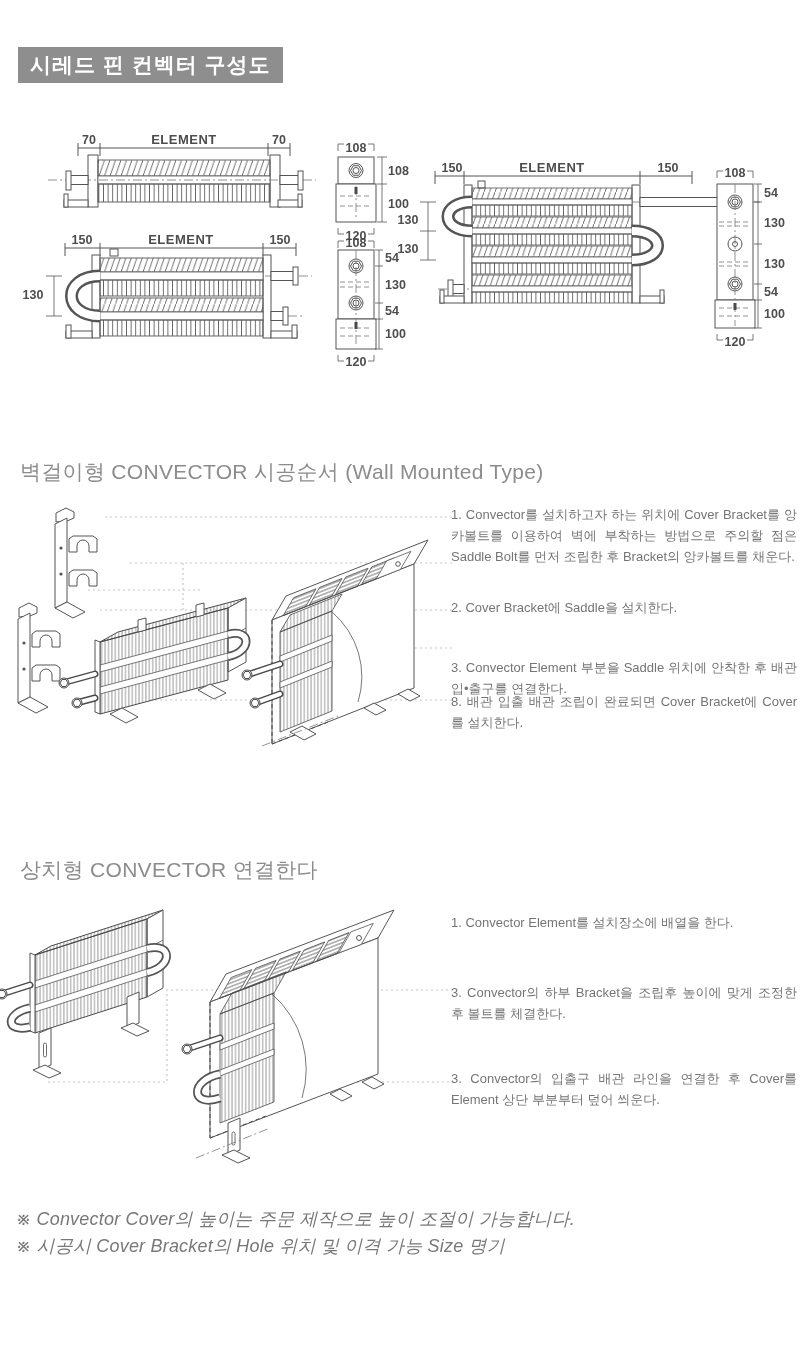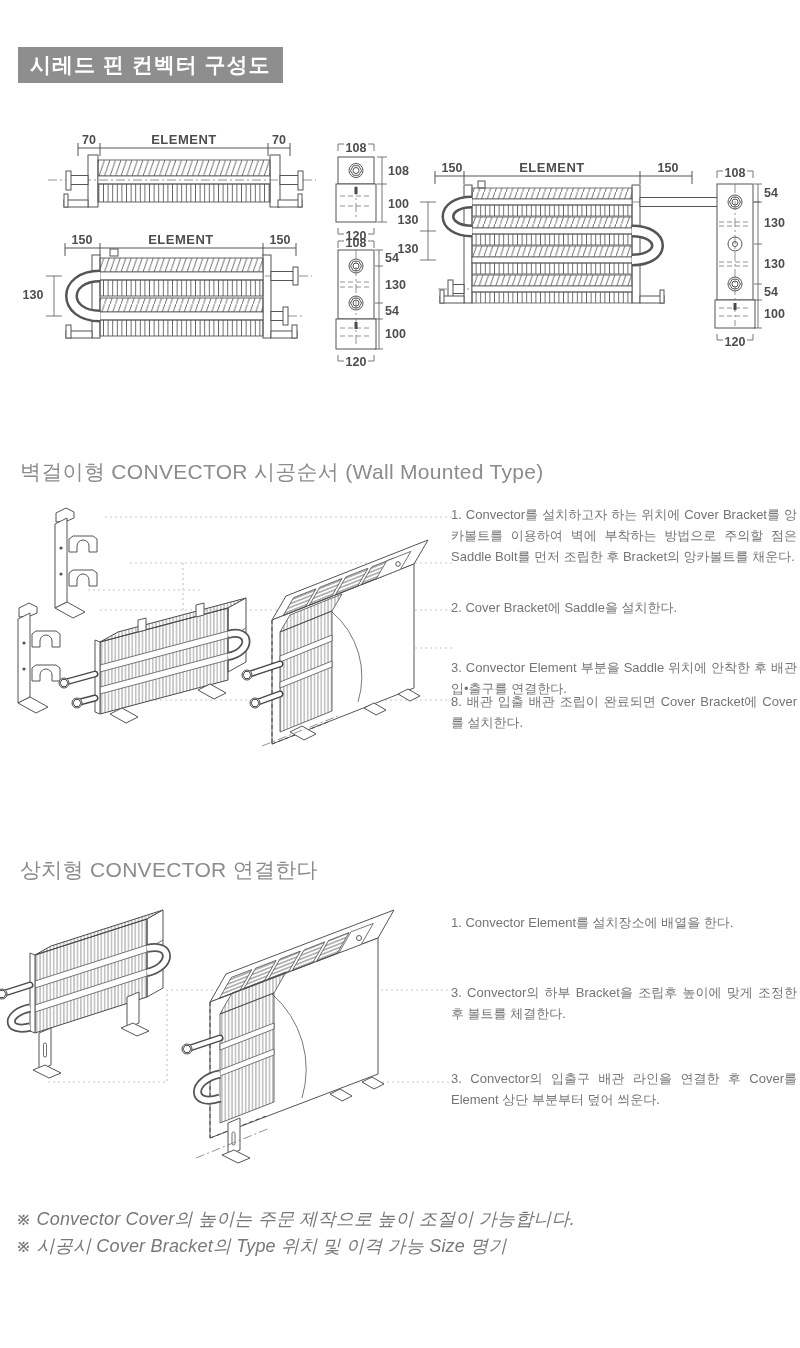--- a/index.html
+++ b/index.html
@@ -418,14 +418,14 @@
     <path class="dashdot" d="M-14,260 L60,230"></path>
   </g>
 </svg>
 
 <div id="fstep1" class="step">1. Convector Element를 설치장소에 배열을 한다.</div>
 <div id="fstep2" class="step">3. Convector의 하부 Bracket을 조립후 높이에 맞게 조정한 후 볼트를 체결한다.</div>
 <div id="fstep3" class="step">3. Convector의 입출구 배관 라인을 연결한 후 Cover를 Element 상단 부분부터 덮어 씌운다.</div>
 
 <div class="notes">
   <div>※ Convector Cover의 높이는 주문 제작으로 높이 조절이 가능합니다.</div>
-  <div>※ 시공시 Cover Bracket의 Type 위치 및 이격 가능 Size 명기</div>
+  <div>※ 시공시 Cover Bracket의 Hole 위치 및 이격 가능 Size 명기</div>
 </div>
 
 </body></html>

